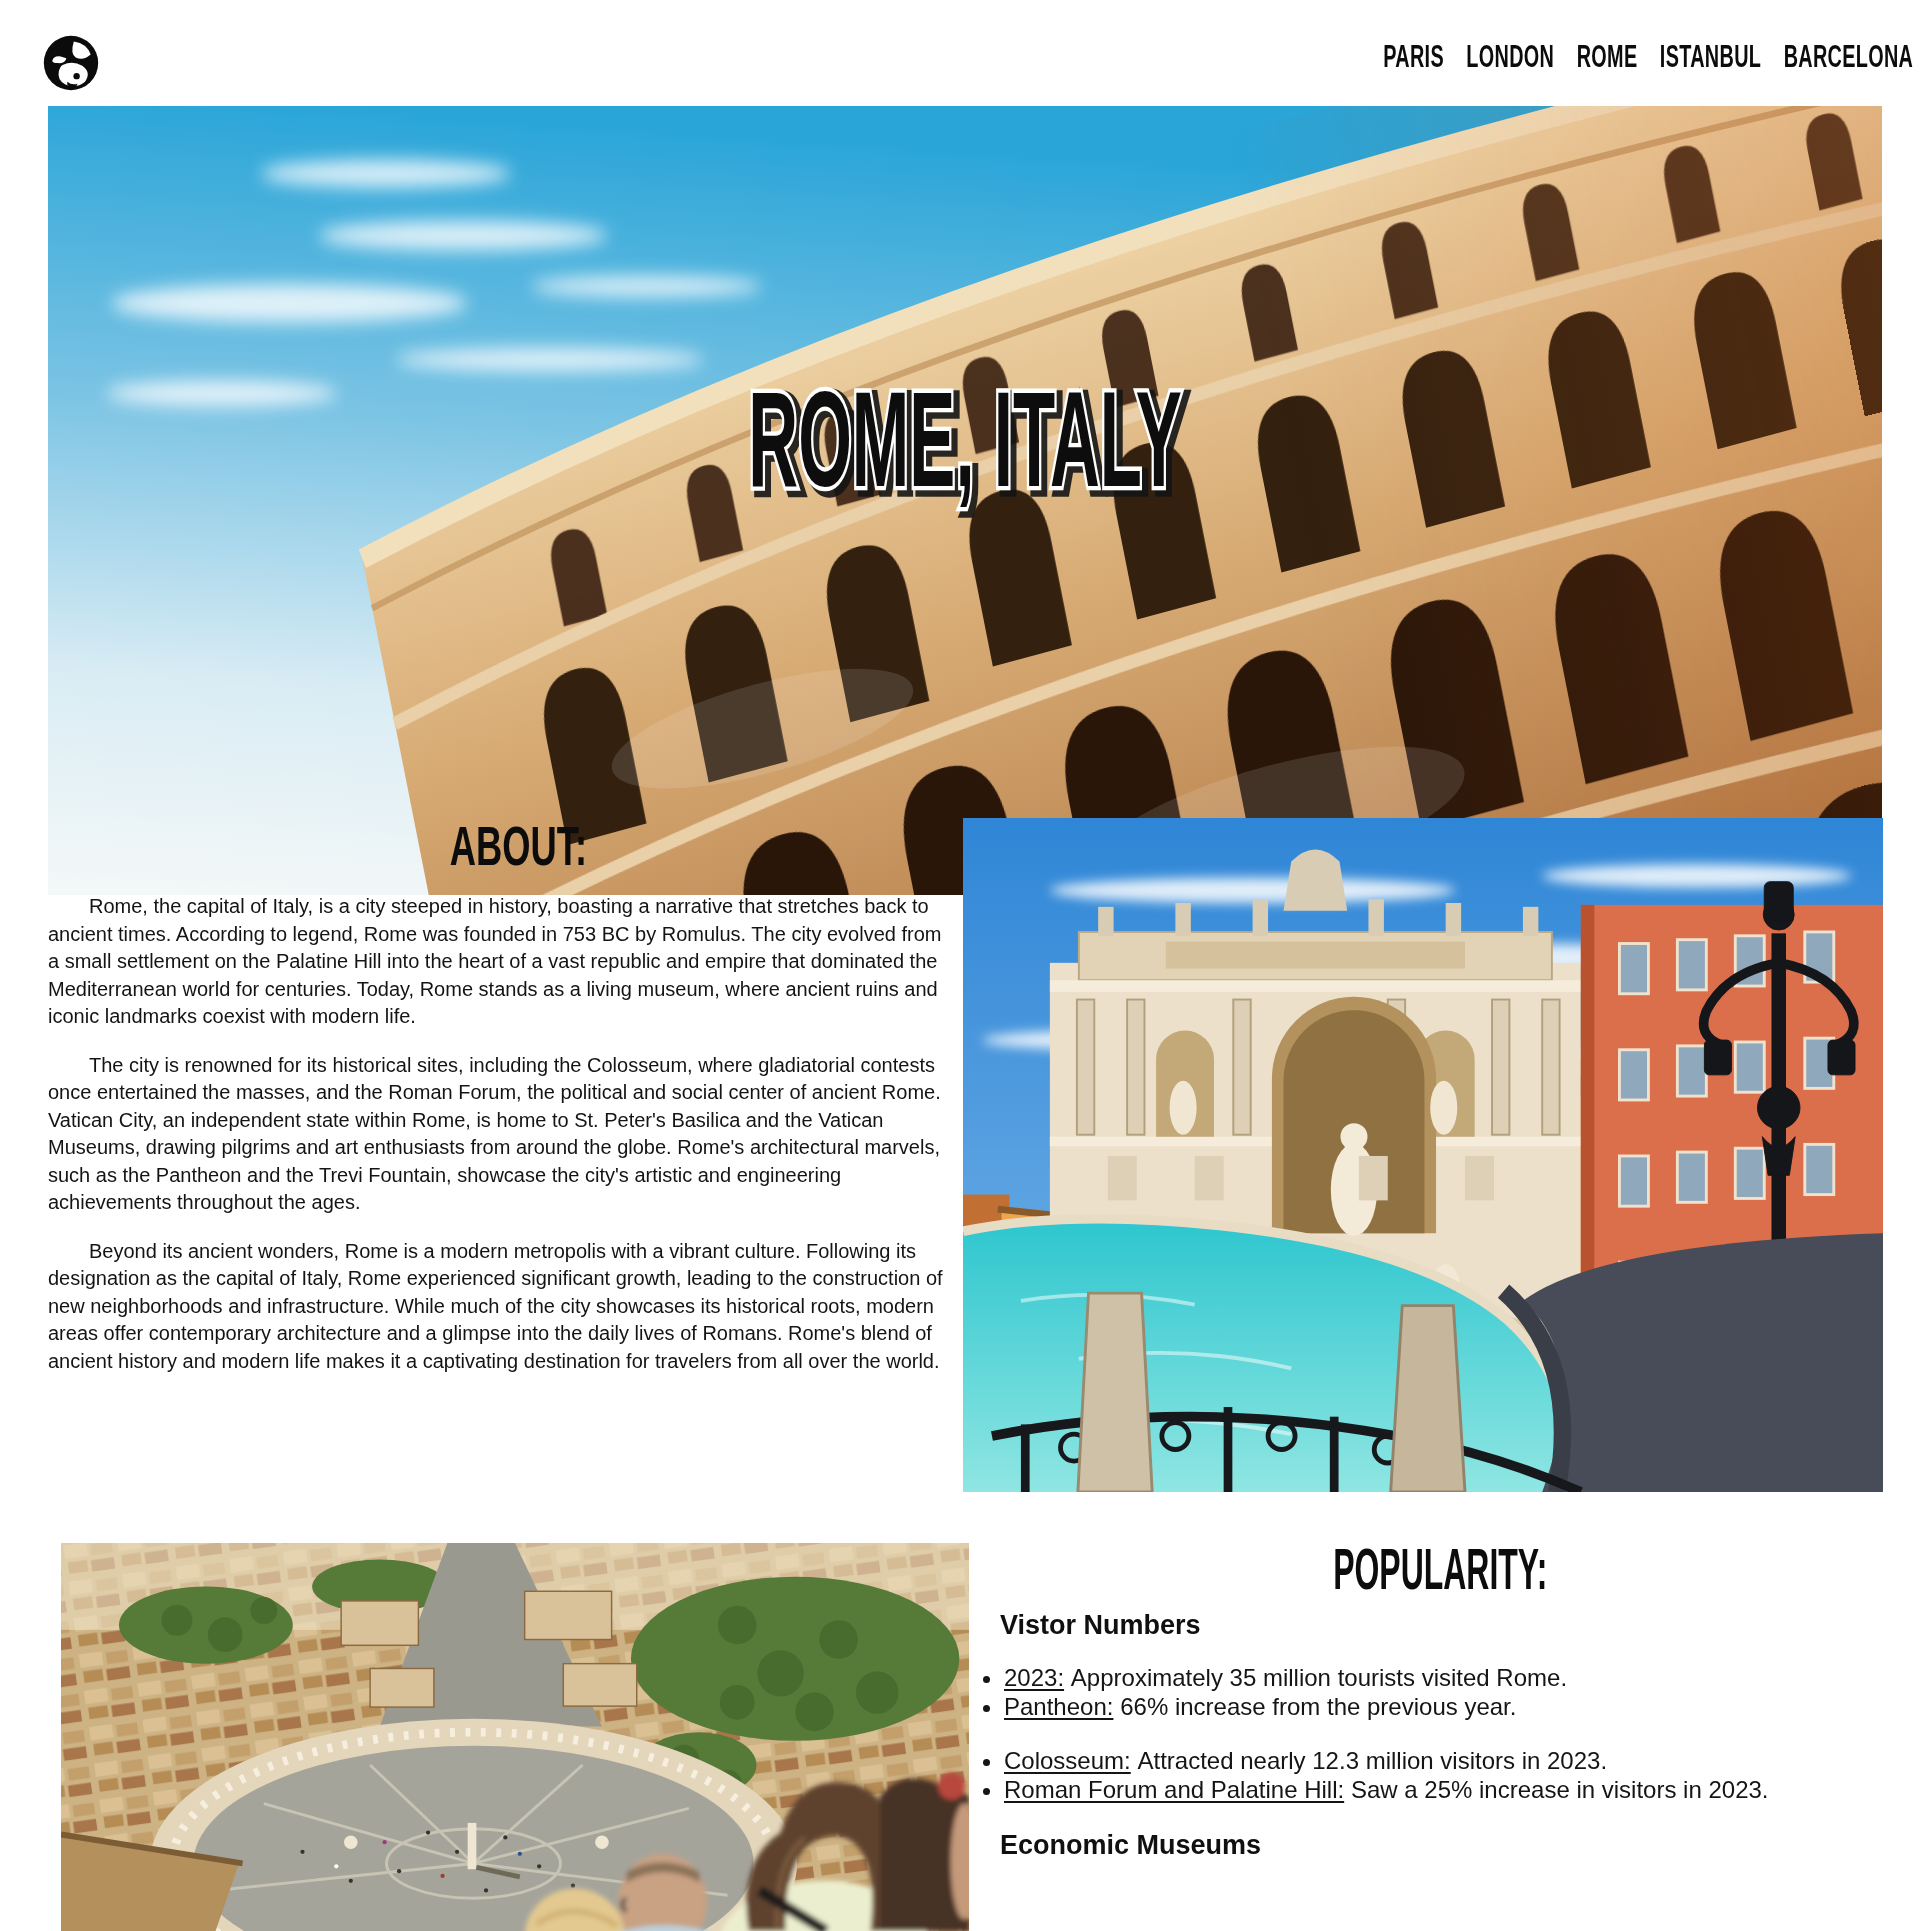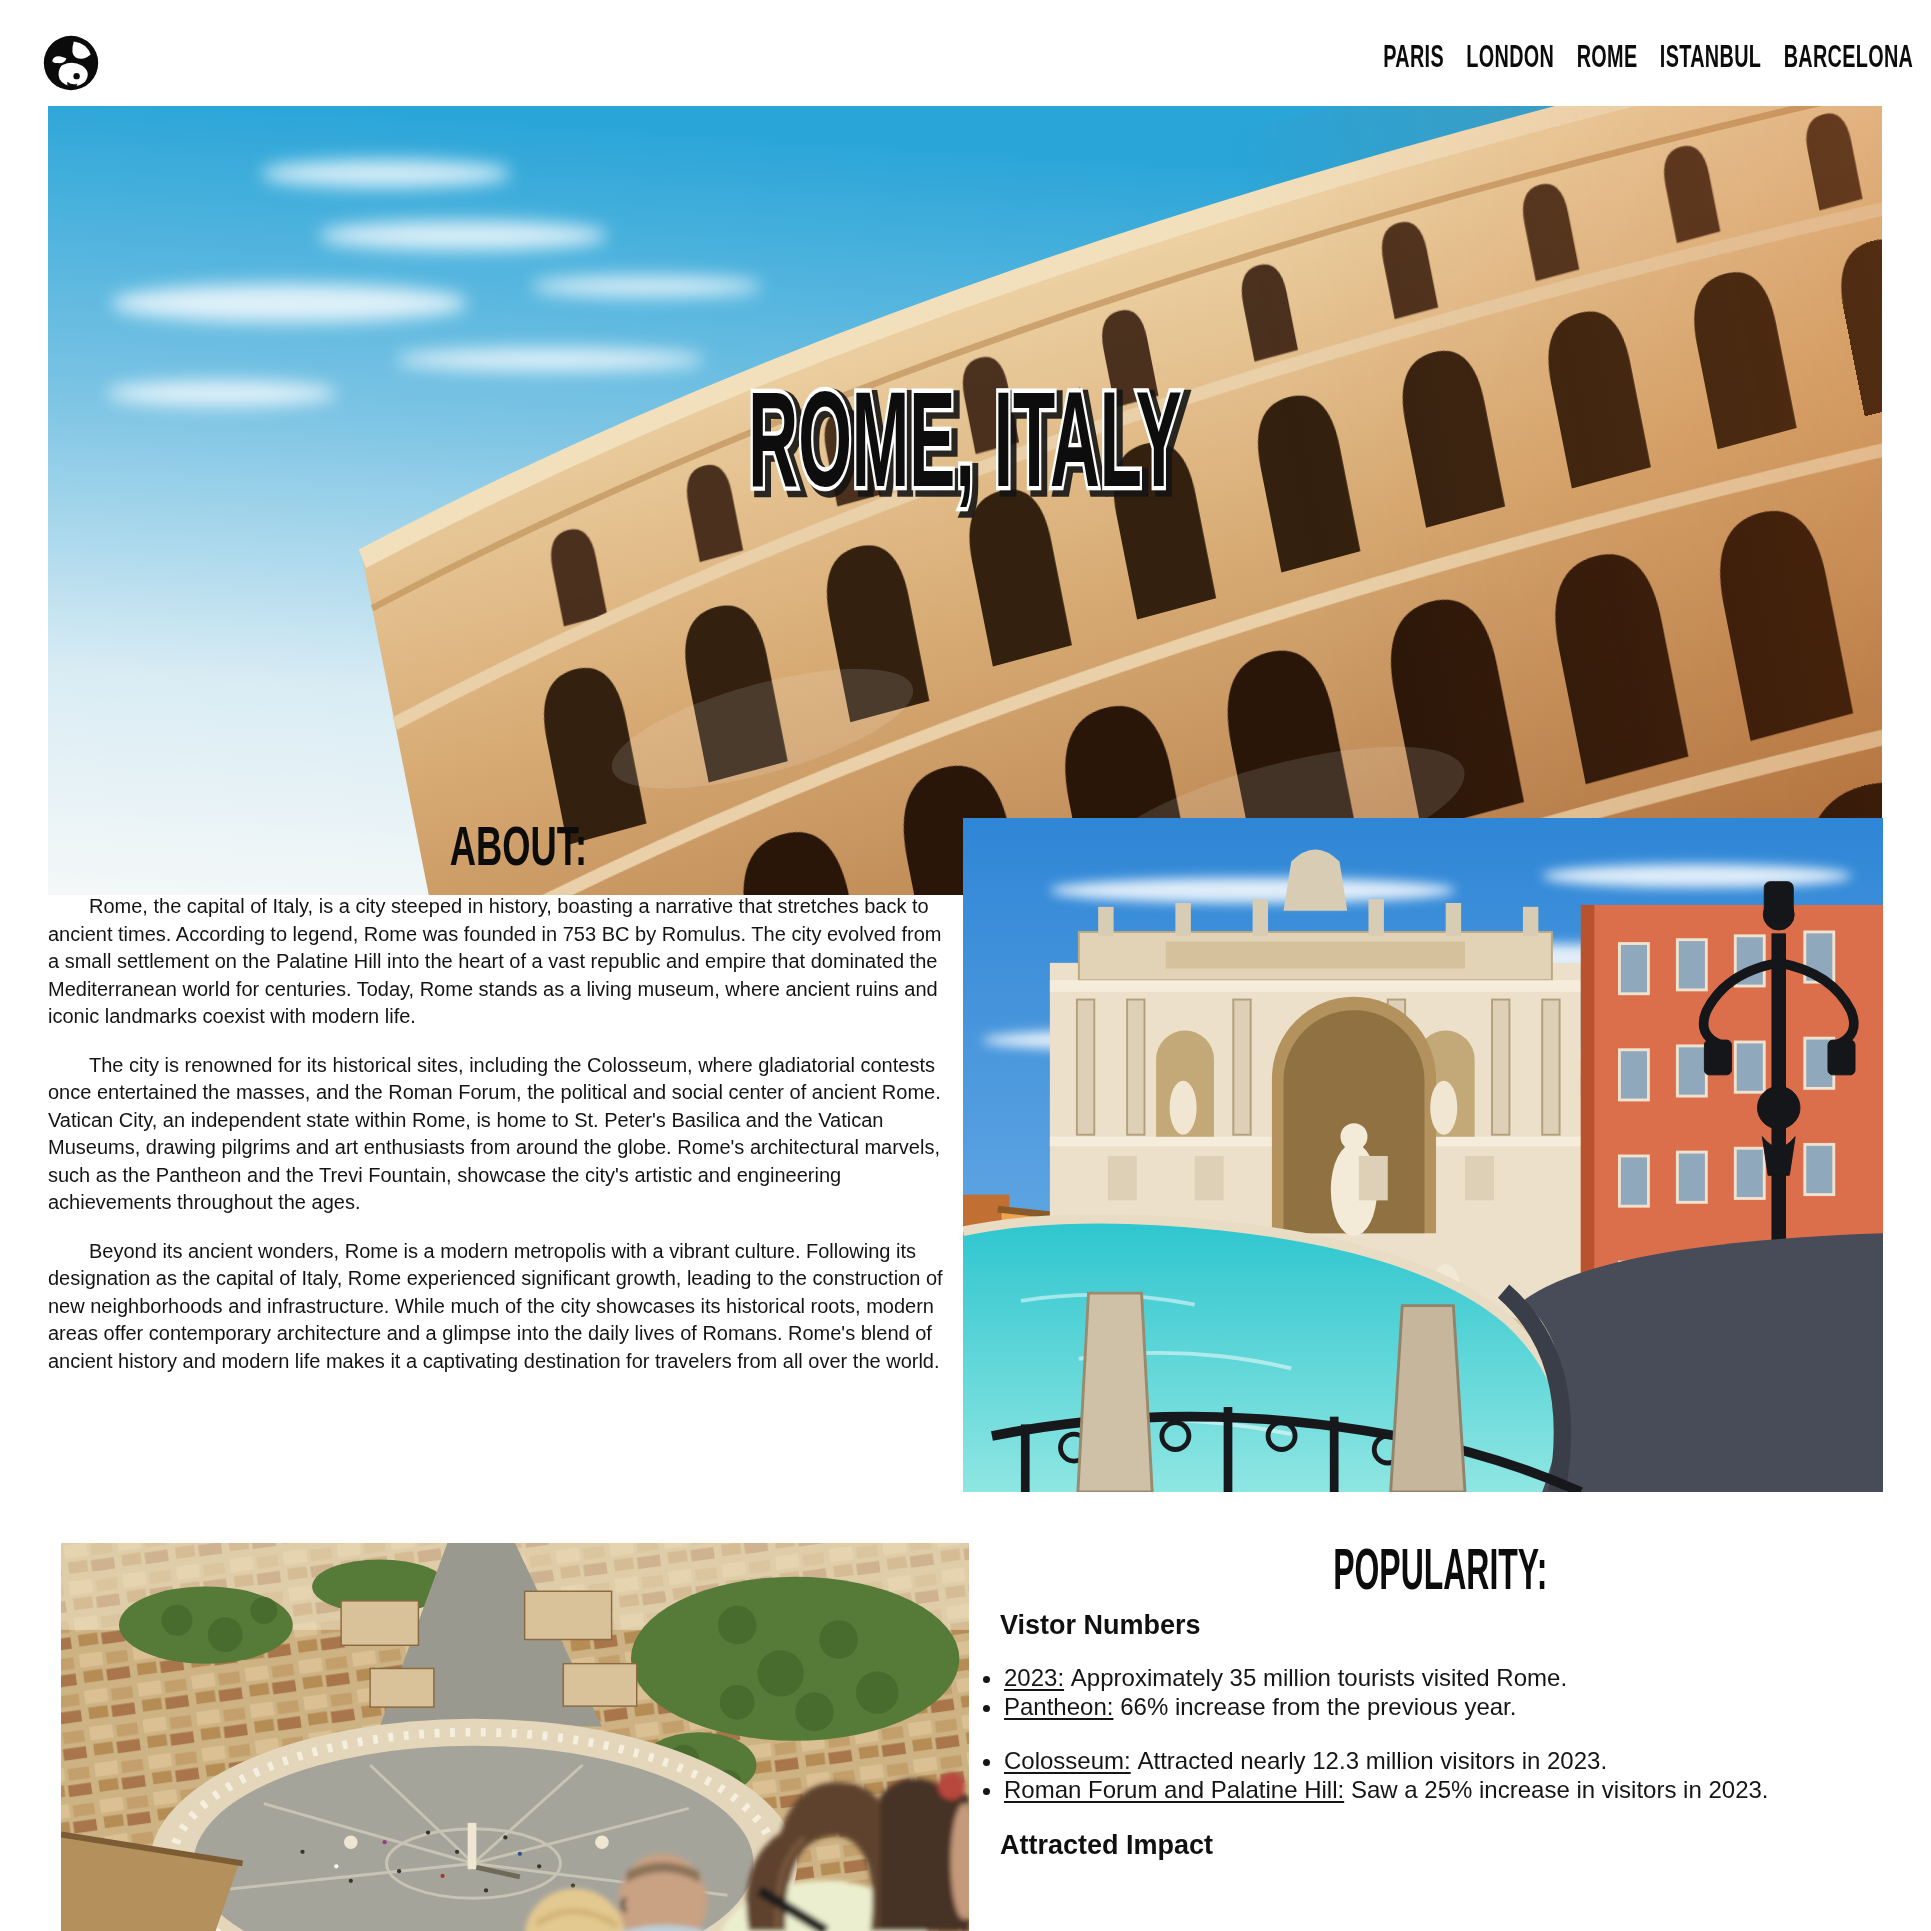--- a/index.html
+++ b/index.html
@@ -456,15 +456,15 @@
 
   <ul>
     <li>
       <span class="lead">Colosseum:</span><span>Attracted nearly 12.3 million visitors in 2023.</span>
     </li>
     <li>
       <span class="lead">Roman Forum and Palatine Hill:</span><span>Saw a 25% increase in visitors in 2023.</span>
     </li>
   </ul>
 
-  <h3>Attracted Impact</h3>
+  <h3>Economic Museums</h3>
 </div>
 
 
 </body></html>

